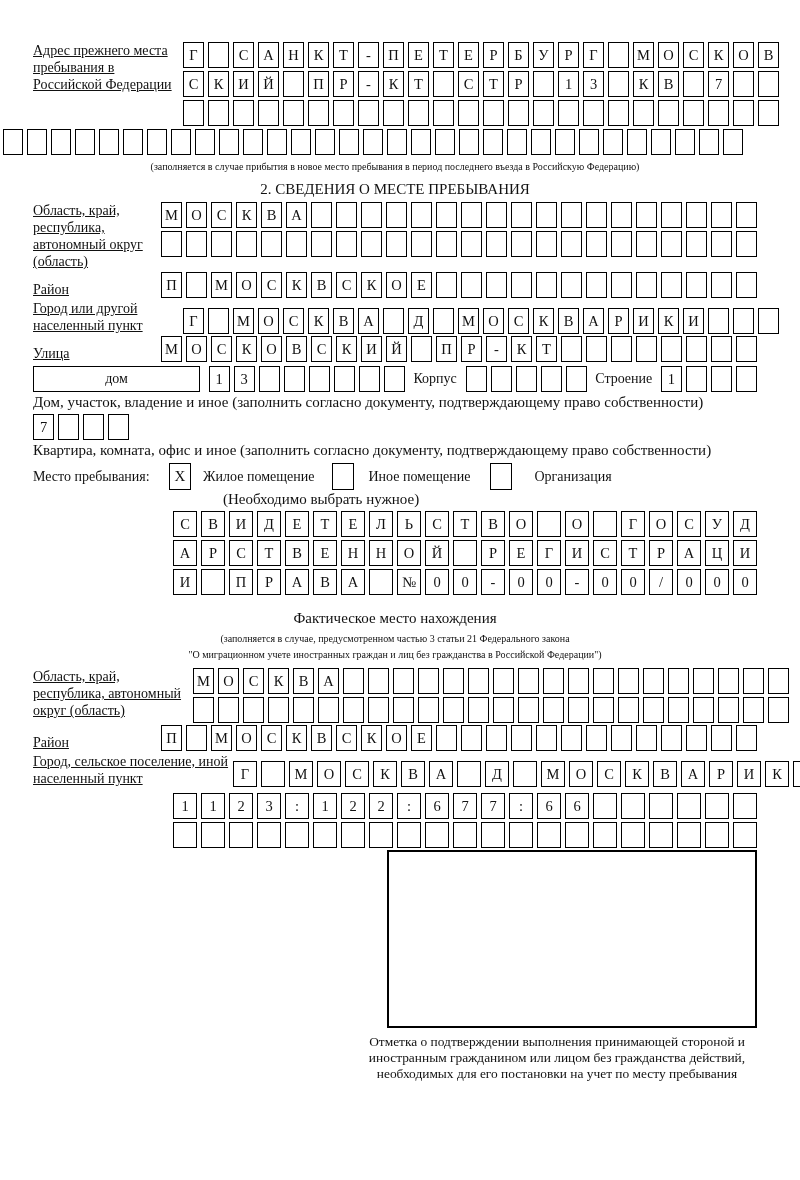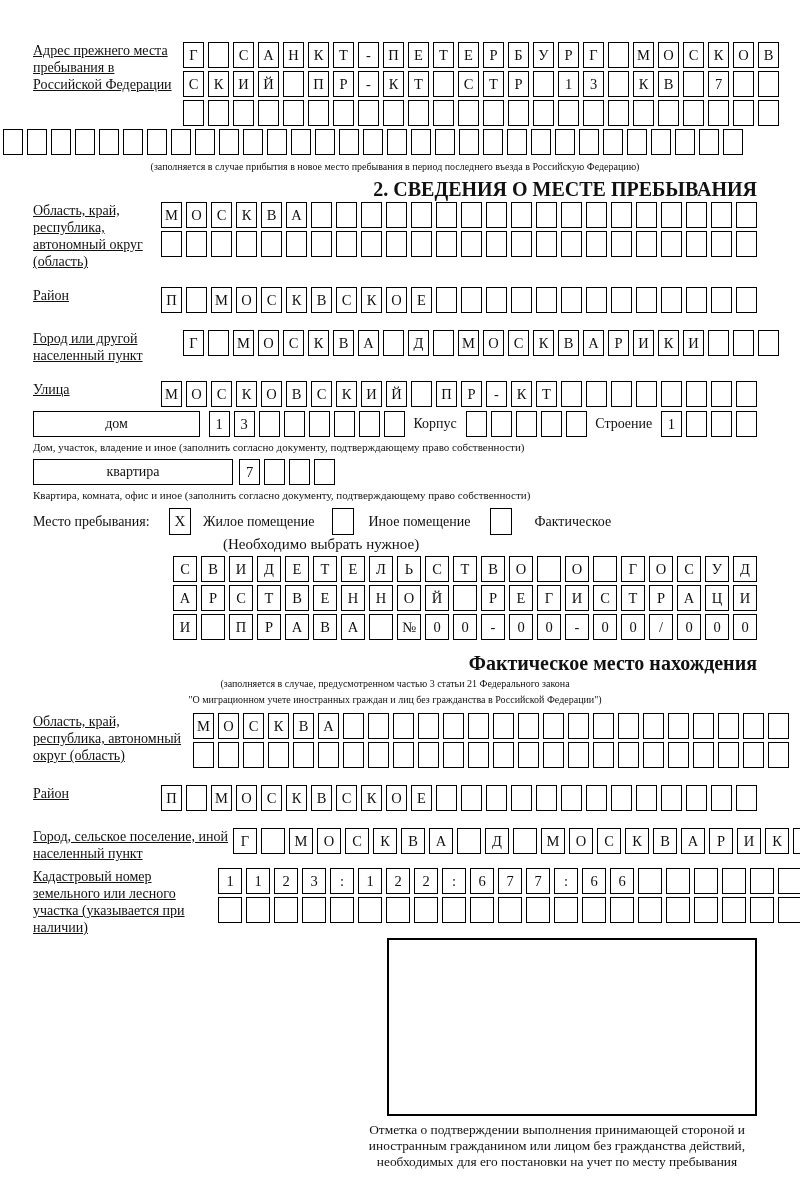--- a/index.html
+++ b/index.html
@@ -14,39 +14,39 @@
 
   .cellrow{display:flex;gap:4px;justify-content:flex-end;}
   .cell{box-sizing:border-box;flex:0 0 21px;width:21px;height:26px;
         border:1.8px solid #000;display:flex;align-items:center;justify-content:center;
         font-size:14.5px;line-height:1;background:#fff;}
   .wide .cell{flex-basis:24px;width:24px;}
   .fullrow{margin:3px 0 0 -30px;justify-content:flex-start;}
   .fullrow .cell{flex-basis:20px;width:20px;}
 
   .note-c{text-align:center;font-size:10px;line-height:15px;margin-top:4px;}
-  .note-l{font-size:11px;line-height:15px;margin-top:3px;}
-  .h-bold{text-align:right;font-weight:bold;font-size:20px;line-height:18px;}
+  .note-l{font-size:15px;line-height:15px;margin-top:3px;}
+  .h-bold{text-align:center;font-weight:normal;font-size:15px;line-height:18px;}
 
   .bigbox{box-sizing:border-box;border:1.8px solid #000;height:26px;
           display:flex;align-items:center;justify-content:center;font-size:14px;background:#fff;}
   .houserow{display:flex;justify-content:space-between;align-items:center;margin-top:4px;}
   .inline-lbl{line-height:26px;white-space:nowrap;}
   .aptrow{display:flex;align-items:center;gap:6px;margin-top:4px;}
 
   .stayrow{display:flex;align-items:center;margin-top:5px;}
   .chk{box-sizing:border-box;width:22px;height:27px;border:1.8px solid #000;
        display:flex;align-items:center;justify-content:center;font-size:15px;background:#fff;}
 
   .stampwrap{width:370px;margin-left:auto;margin-top:2px;}
   .stampbox{box-sizing:border-box;width:370px;height:178px;border:2px solid #000;background:#fff;}
   .stampcap{width:400px;margin-left:-30px;margin-top:6px;text-align:center;
             font-size:13.4px;line-height:16px;}
 
-  .mt2{margin-top:17px;} .mt4{margin-top:4px;} .mt6{margin-top:6px;} .mt14{margin-top:14px;}
+  .mt2{margin-top:2px;align-items:flex-end;} .mt4{margin-top:4px;} .mt6{margin-top:6px;} .mt14{margin-top:14px;}
 </style>
 </head>
 <body>
 
 <div class="content">
 
 
   <div class="group" style="margin-top:20px;">
     <div class="flabel" style="width:150px;">Адрес прежнего места пребывания в Российской Федерации</div>
     <div class="fcells">
@@ -345,38 +345,37 @@
     <div class="cellrow">
         <span class="cell">1</span>
         <span class="cell"></span>
         <span class="cell"></span>
         <span class="cell"></span>
       </div>
   </div>
   <div class="note-l">Дом, участок, владение и иное (заполнить согласно документу, подтверждающему право собственности)</div>
 
   <div class="aptrow">
-    <div class="bigbox" style="width:200px;">квартира</div>
     <div class="cellrow">
         <span class="cell">7</span>
         <span class="cell"></span>
         <span class="cell"></span>
         <span class="cell"></span>
       </div>
   </div>
   <div class="note-l">Квартира, комната, офис и иное (заполнить согласно документу, подтверждающему право собственности)</div>
 
   <div class="stayrow">
     <span style="width:122px;">Место пребывания:</span>
     <span class="chk" style="margin-left:14px;">X</span>
     <span style="margin-left:12px;">Жилое помещение</span>
     <span class="chk" style="margin-left:18px;"></span>
     <span style="margin-left:14px;">Иное помещение</span>
     <span class="chk" style="margin-left:20px;"></span>
-    <span style="margin-left:22px;">Фактическое</span>
+    <span style="margin-left:22px;">Организация</span>
   </div>
   <div class="note-l" style="margin-left:190px;margin-top:2px;font-size:15px;">(Необходимо выбрать нужное)</div>
 
   <div class="group mt4">
     <div class="fcells wide">
       <div class="cellrow">
           <span class="cell">С</span>
           <span class="cell">В</span>
           <span class="cell">И</span>
           <span class="cell">Д</span>
@@ -564,21 +563,20 @@
           <span class="cell">А</span>
           <span class="cell">Р</span>
           <span class="cell">И</span>
           <span class="cell">К</span>
           <span class="cell">И</span>
         </div>
     </div>
   </div>
 
   <div class="group mt6">
-    <div class="flabel" style="width:185px;">Кадастровый номер земельного или лесного участка (указывается при наличии)</div>
     <div class="fcells wide">
       <div class="cellrow">
           <span class="cell">1</span>
           <span class="cell">1</span>
           <span class="cell">2</span>
           <span class="cell">3</span>
           <span class="cell">:</span>
           <span class="cell">1</span>
           <span class="cell">2</span>
           <span class="cell">2</span>

